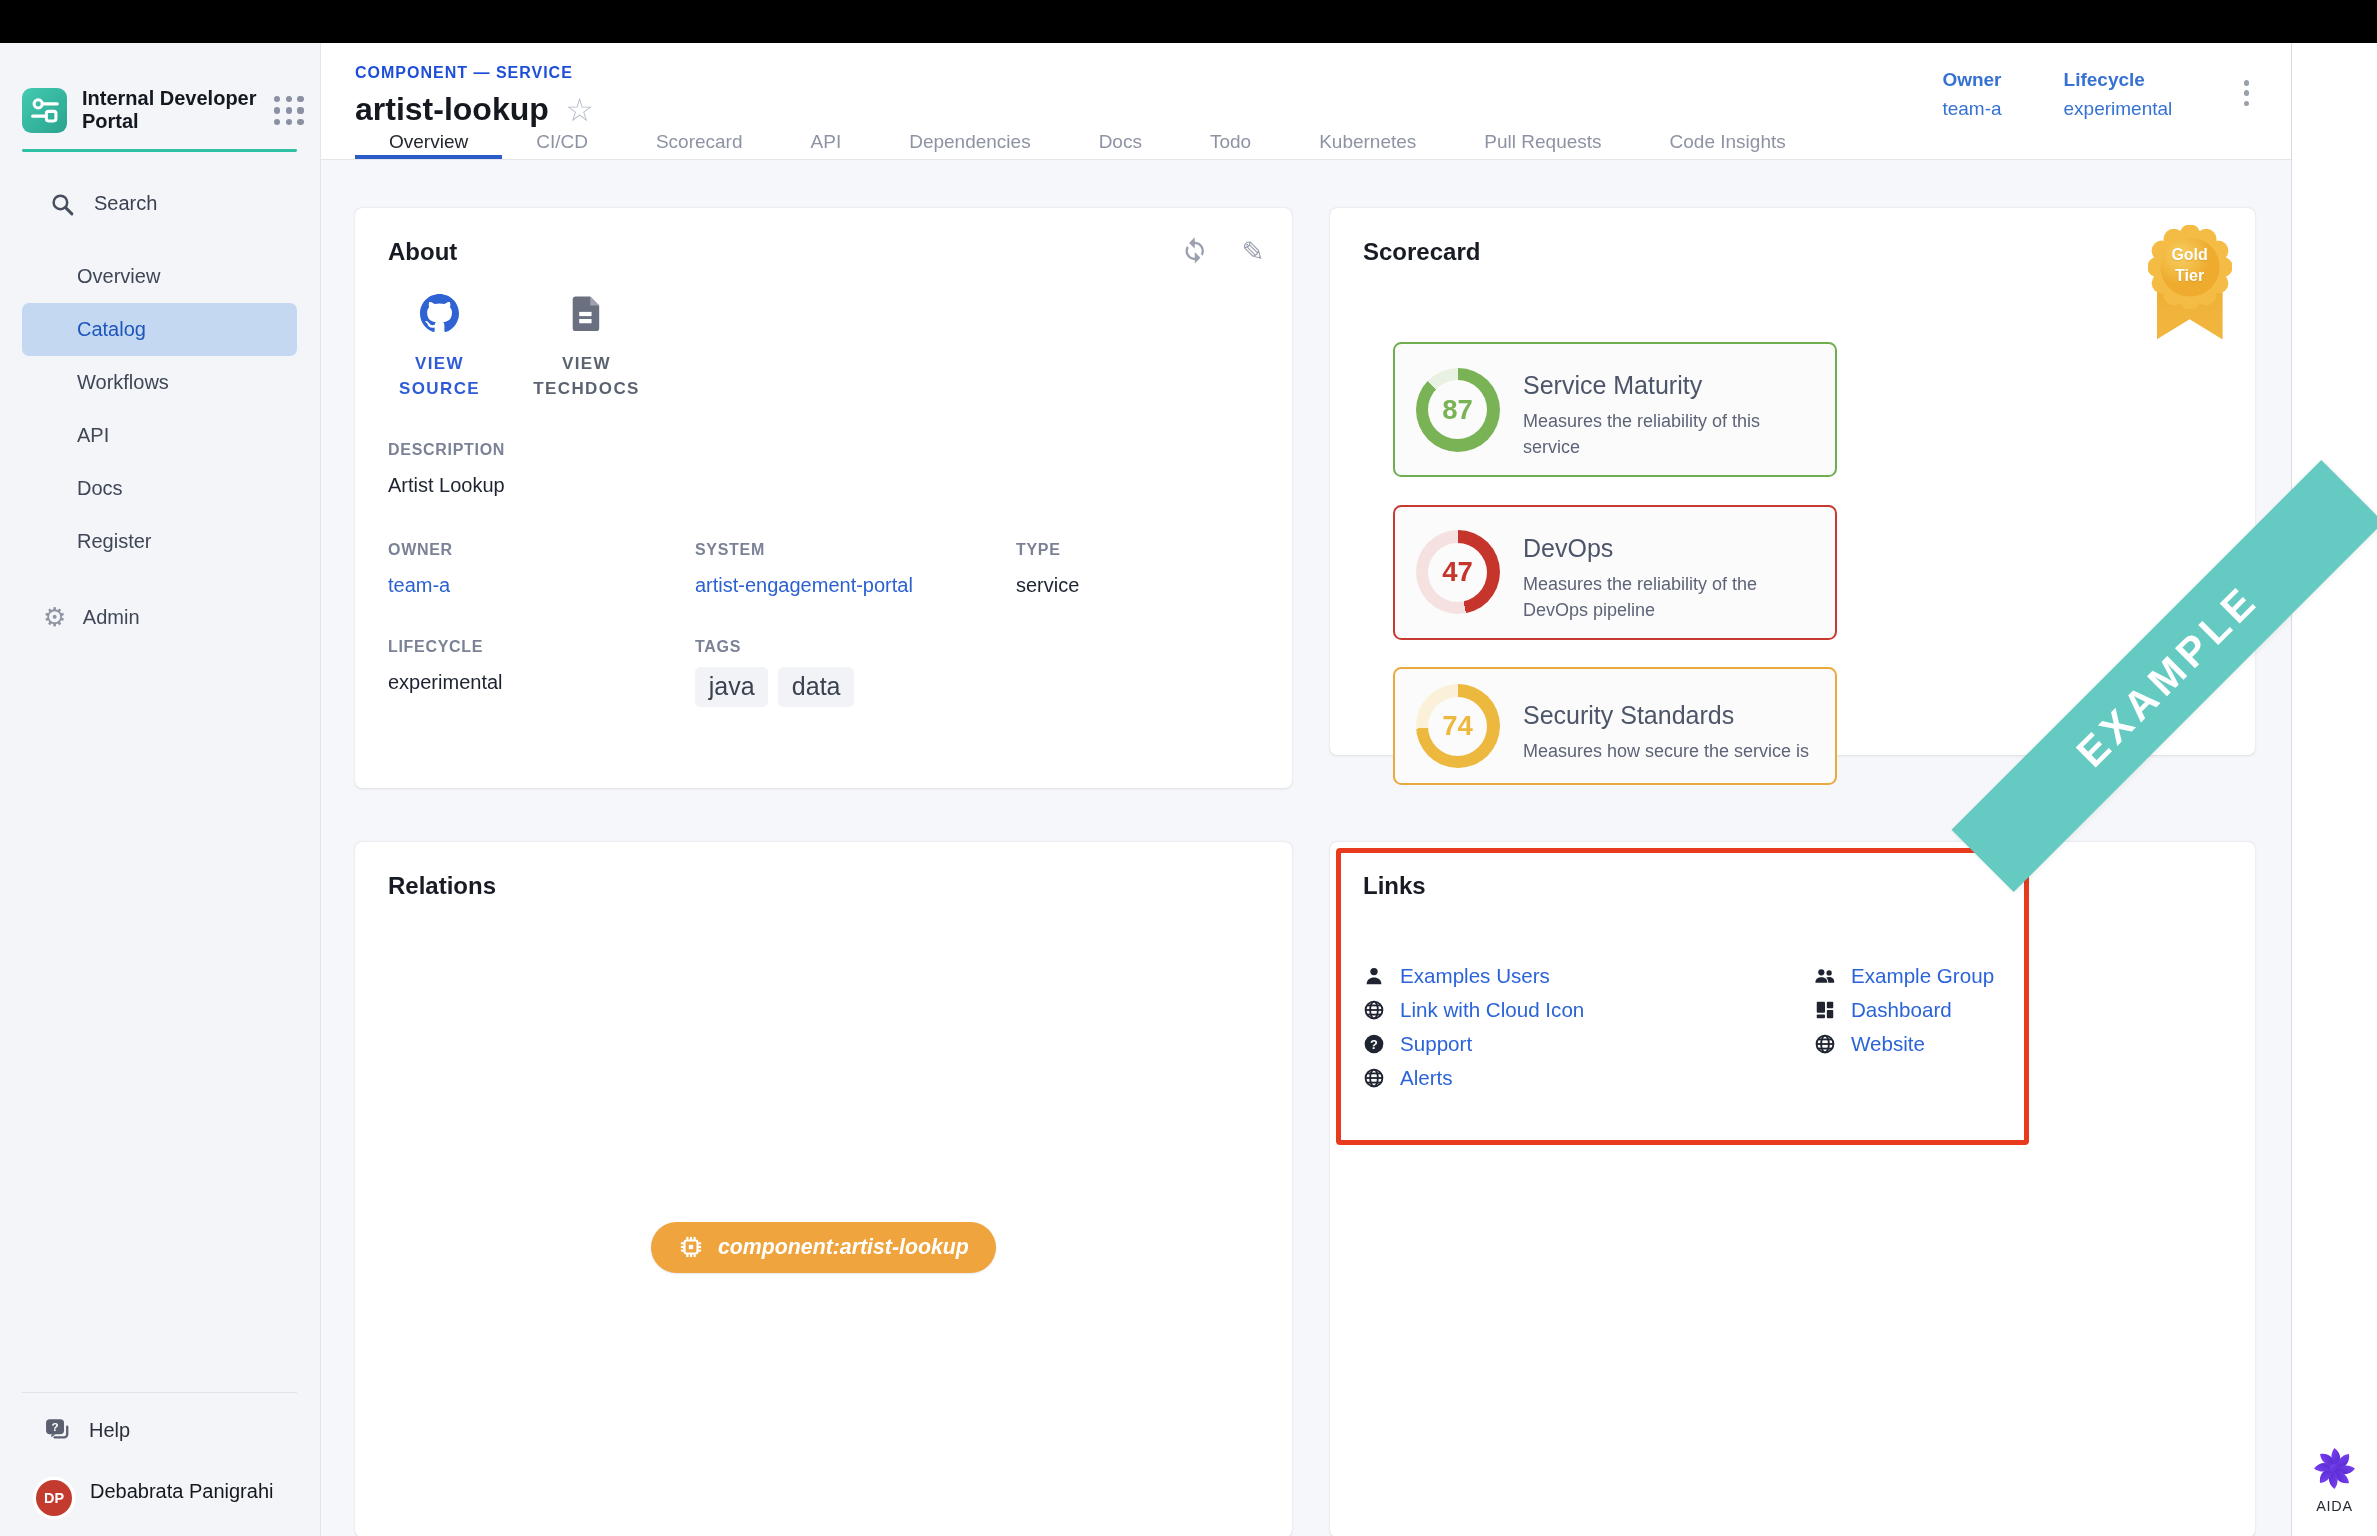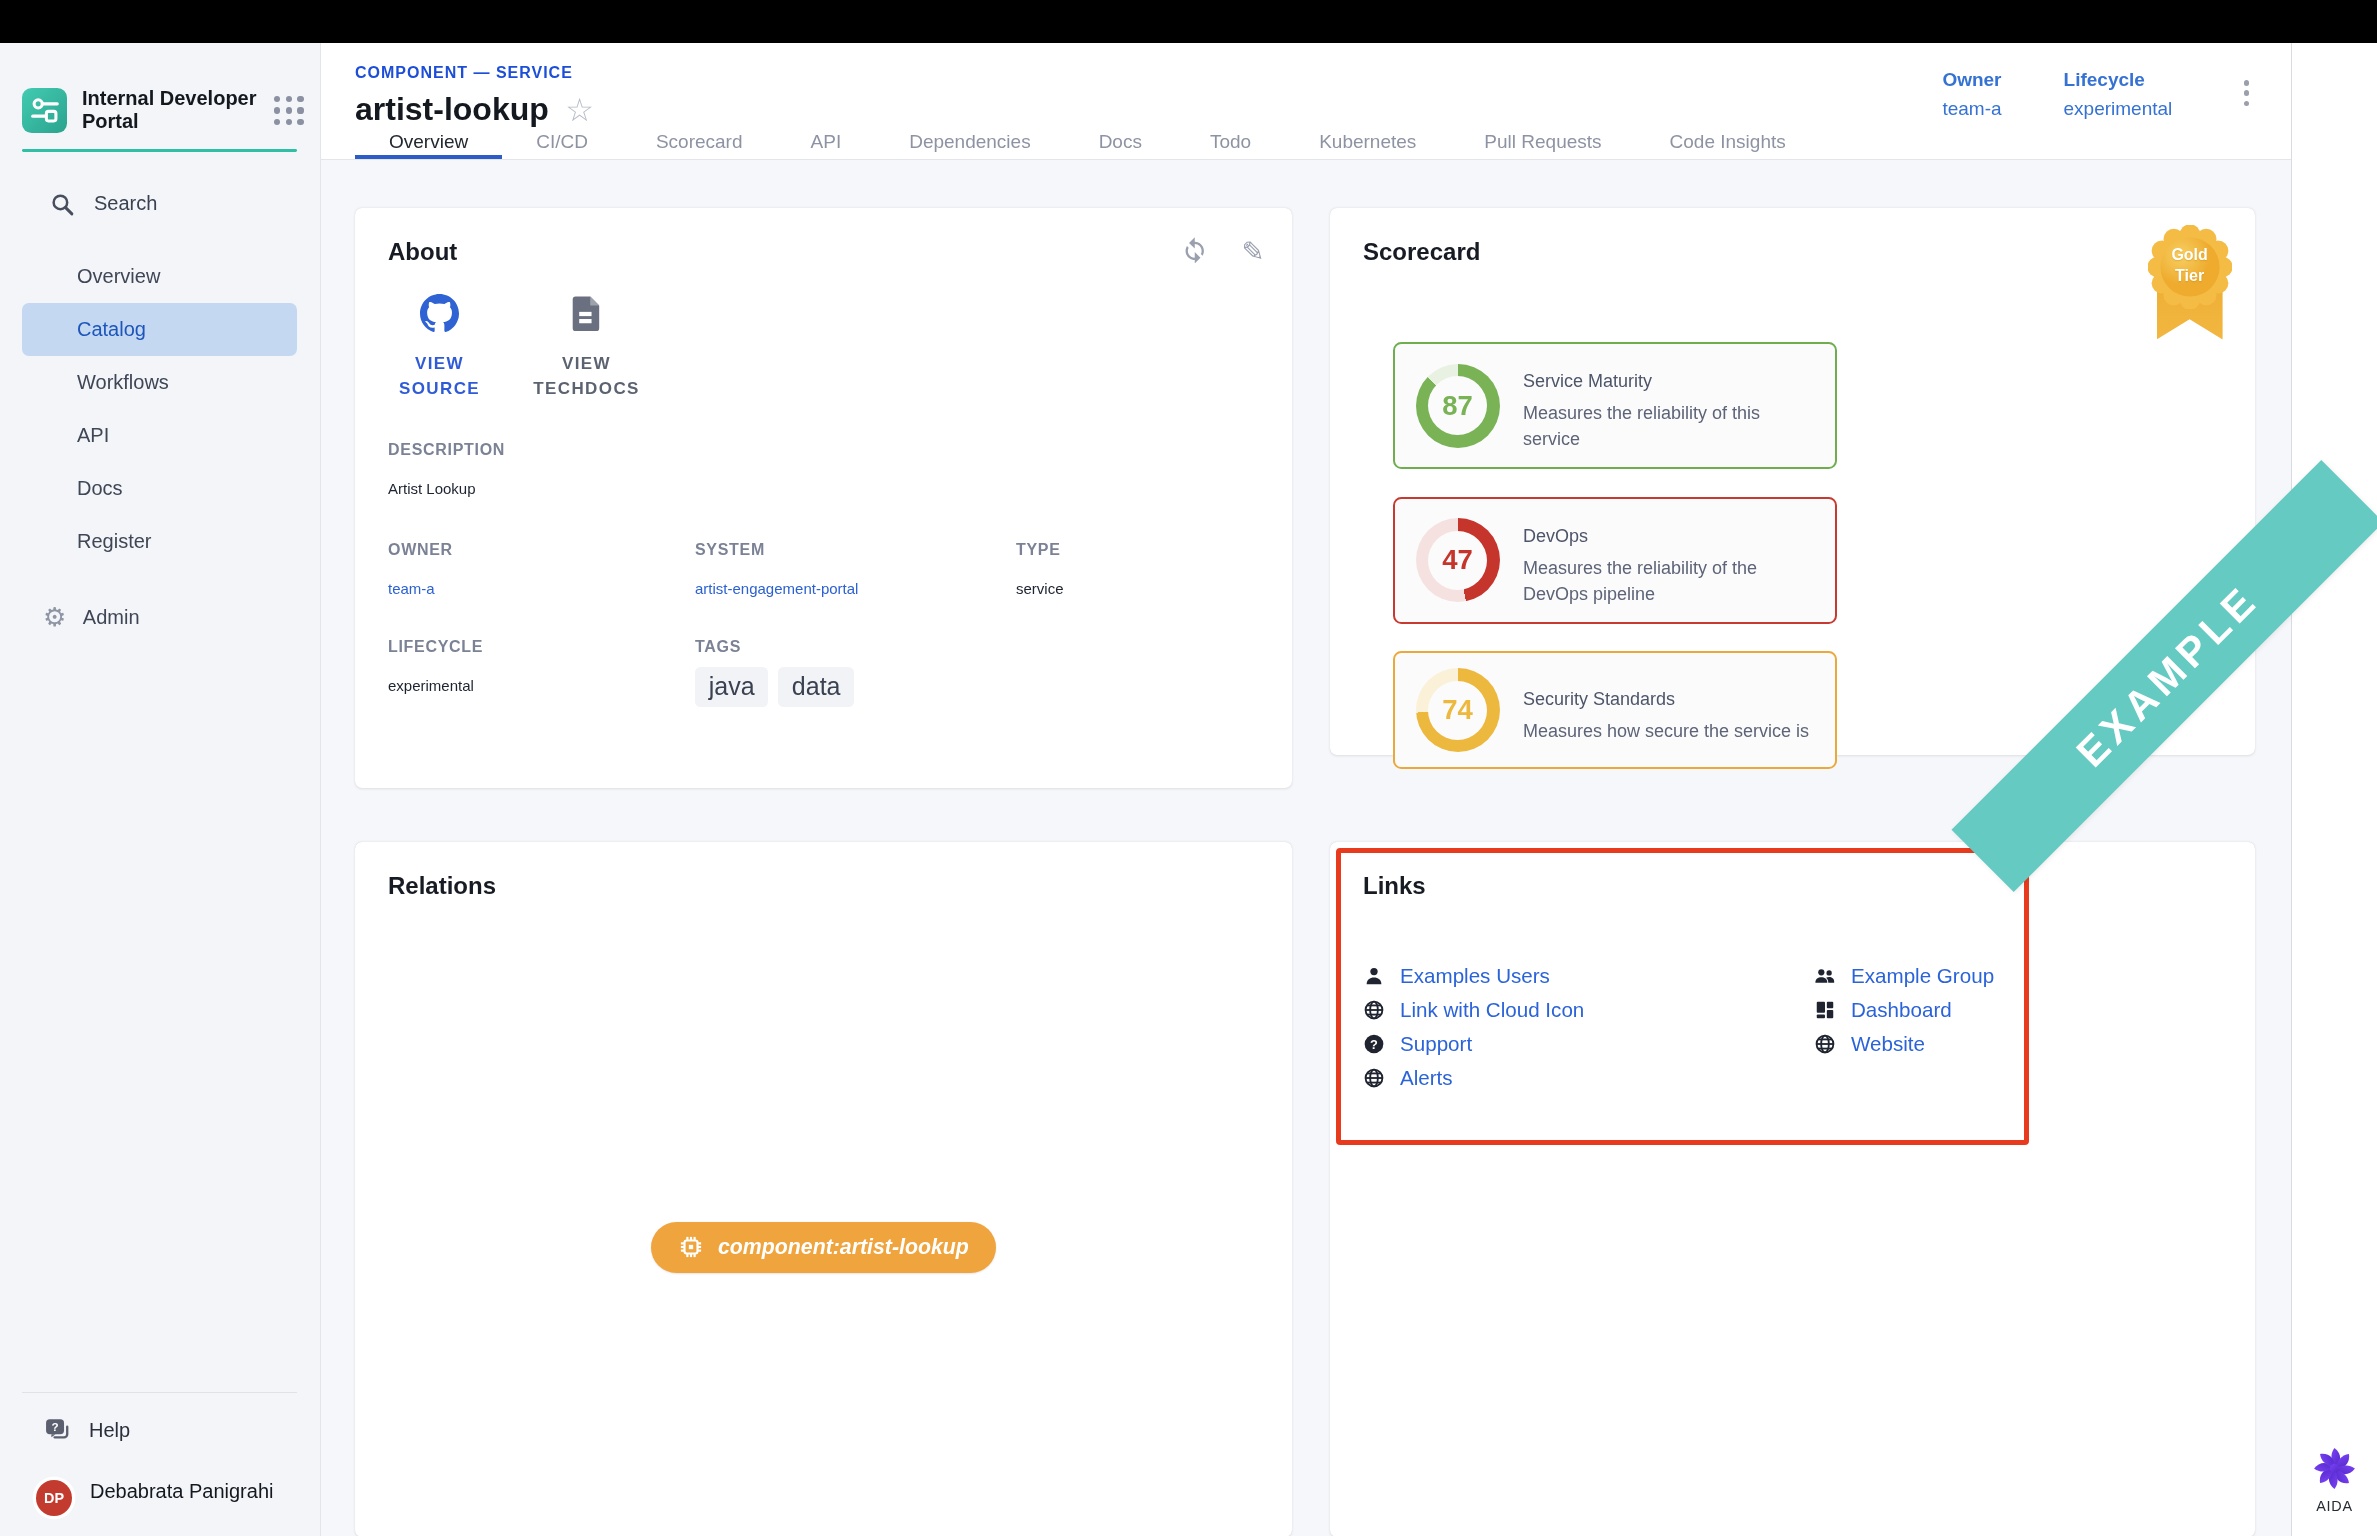--- a/index.html
+++ b/index.html
@@ -64,21 +64,21 @@
   
   .about-card { height:580px; padding:30px 33px; position:relative; }
   .about-actions { position:absolute; right:27.5px; top:27.5px; display:flex; gap:33px; align-items:center; }
   .icon-btn { cursor:pointer; color:#9aa0ae; font-size:27.5px; line-height:1; }
   .about-links { display:flex; gap:44px; margin-top:27.5px; }
   .about-link { width:103px; display:flex; flex-direction:column; align-items:center; text-align:center; cursor:pointer; }
   .about-link .lbl { margin-top:18px; font-size:17px; font-weight:700; letter-spacing:1.4px; line-height:25px; }
   .about-link.blue .lbl { color:#2f5bd7; }
   .about-link.gray .lbl { color:#5c6370; }
   .field-label { font-size:16px; font-weight:700; letter-spacing:0.7px; color:#7b8295; }
-  .field-value { font-size:15px; color:#1d2330; margin-top:21px; }
+  .field-value { font-size:20px; color:#1d2330; margin-top:15px; }
   .field-value.link { color:#2c61d2; cursor:pointer; }
   .about-desc { margin-top:40px; }
   .about-fields { display:grid; grid-template-columns:307px 321px auto; row-gap:41px; margin-top:44px; }
   .tag-row { display:flex; gap:9.6px; margin-top:11px; }
   .tag-chip { background:#f1f3f7; border-radius:5.5px; padding:5.5px 13.8px; font-size:25px; color:#3a4150; }
 
   
   .score-card { height:547px; padding:30px 33px; position:relative; }
   .badge { position:absolute; top:16.5px; right:23.4px; width:84px; height:124px; z-index:5; }
   .badge .tail { position:absolute; left:9px; top:43px; width:66px; height:72px;
@@ -93,21 +93,21 @@
   .donut::after { content:""; position:absolute; inset:39px; background:#fff; border-radius:50%; }
   .donut .donut-num { position:absolute; inset:0; display:flex; align-items:center; justify-content:center;
     font-size:81px; font-weight:700; z-index:2; }
   .metrics { margin-left:30px; width:444px; margin-top:69px; display:flex; flex-direction:column; gap:27.5px; }
   .metric { border:2.1px solid #ccc; border-radius:8.3px; background:#fbfbfc; padding:15px 20.6px;
     display:flex; align-items:center; gap:23.4px; }
   .mini-donut { width:84px; height:84px; border-radius:50%; position:relative; flex:0 0 84px; }
   .mini-donut::after { content:""; position:absolute; inset:12.4px; background:#fbfbfc; border-radius:50%; }
   .mini-donut .donut-num { position:absolute; inset:0; display:flex; align-items:center; justify-content:center;
     font-size:27.5px; font-weight:700; z-index:2; }
-  .metric-title { font-size:18px; font-weight:500; color:#4d5569;margin-top:12px; }
+  .metric-title { font-size:25px; font-weight:500; color:#4d5569;margin-top:12px; }
   .metric-desc { font-size:18px; color:#5d6477; margin-top:8.3px; line-height:26px; white-space:normal; }
   .ribbon { position:absolute; left:576px; top:424px; width:523px; height:88px; background:#64cac2;
     transform:rotate(-45deg); display:flex; align-items:center; justify-content:center; z-index:6;
     box-shadow:0 1.4px 5.5px rgba(0,0,0,.08); }
   .ribbon span { color:#fff; font-size:41px; font-weight:700; letter-spacing:5.5px; }
 
   
   .relations-card { height:695px; padding:30px 33px; position:relative; }
   .chip-wrap { display:flex; justify-content:center; margin-top:322px; }
   .rel-chip { background:#efa43d; border-radius:687px; padding:12.4px 27.5px; display:flex; align-items:center;

